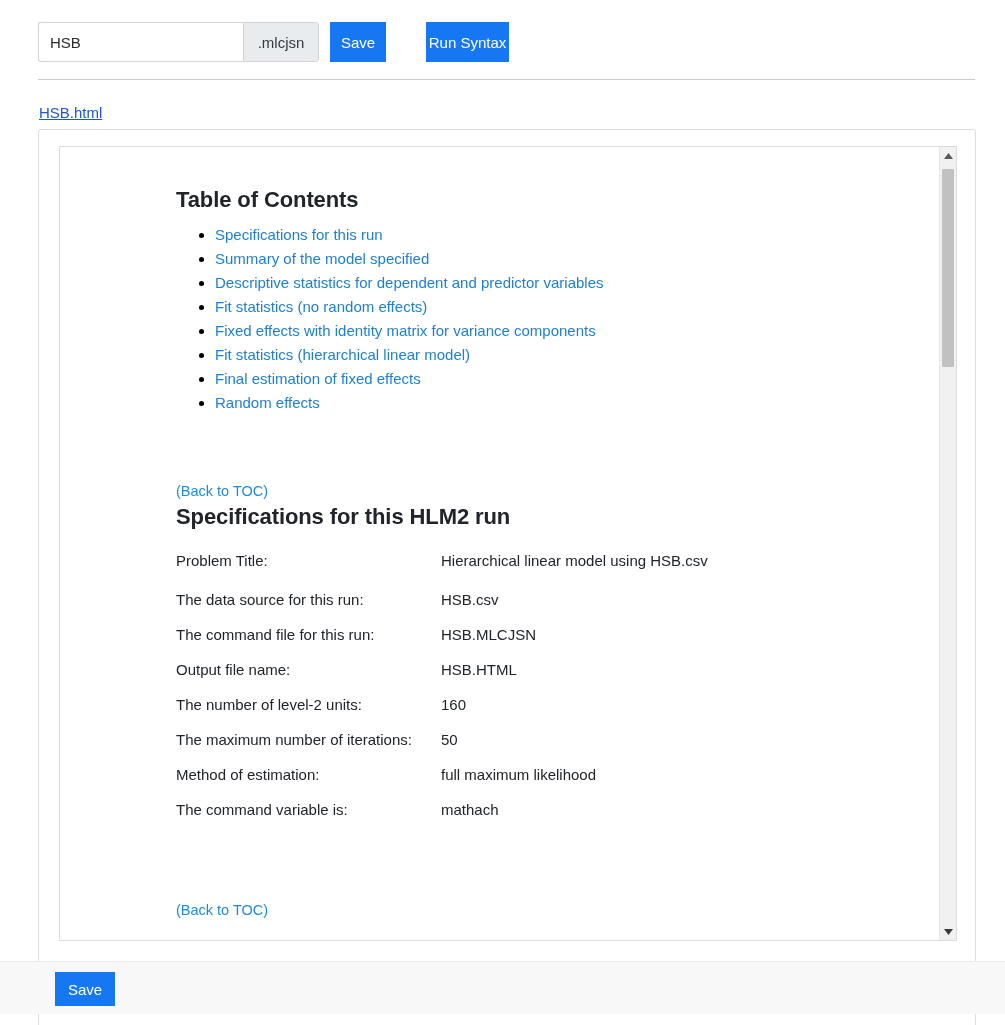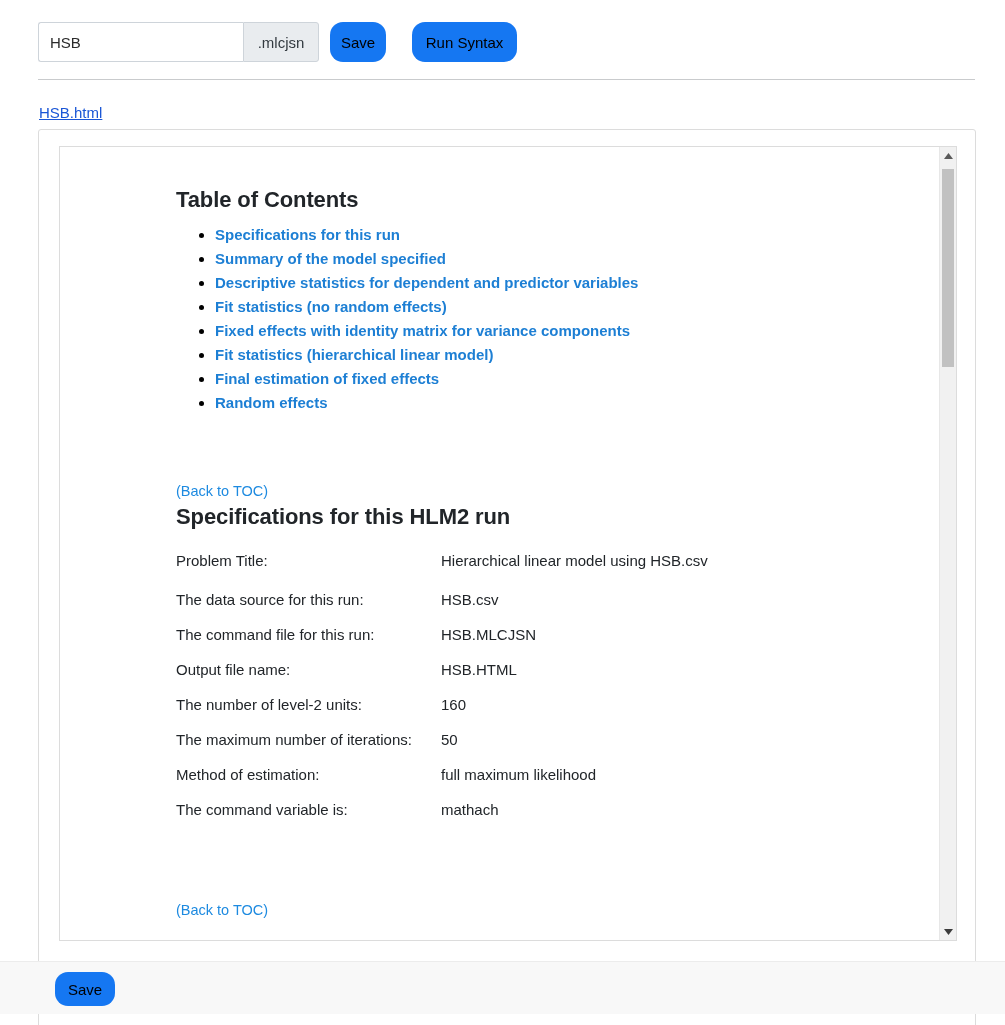--- a/index.html
+++ b/index.html
@@ -54,32 +54,32 @@
     padding: 0 11px;
     background: #e9ecef;
     border: 1px solid #ced4da;
     border-radius: 0 3px 3px 0;
     font-size: 15px;
     color: #333a40;
   }
   .btn-primary {
     box-sizing: border-box;
     border: none;
-    border-radius: 13px;
+    border-radius: 0;
     background: #1577f2;
-    color: #000000;
+    color: #ffffff;
     font-family: "Liberation Sans", sans-serif;
     font-size: 15px;
     padding: 0 2px;
     height: 40px;
     cursor: pointer;
     white-space: nowrap;
   }
   .btn-save-top { margin-left: 11px; width: 56px; }
-  .btn-run { margin-left: 26px; width: 105px; }
+  .btn-run { margin-left: 40px; width: 83px; }
 
   .divider {
     position: absolute;
     left: 38px;
     top: 79px;
     width: 937px;
     height: 1px;
     background: #c9cbcd;
   }
 
@@ -179,21 +179,20 @@
     margin: 0 0 8px 0;
     font-size: 15px;
     line-height: 16px;
   }
   .toc-list li::marker { color: #000000; }
   .toc-link {
     color: #1d7fd4;
     text-decoration: none;
     cursor: pointer;
     font-size: 15px;
-    font-weight: bold;
   }
   .back-toc {
     display: block;
     color: #1d8ae0;
     font-size: 14.5px;
     text-decoration: none;
     cursor: pointer;
   }
   .section-1 { margin-top: 72px; }
   .section-1 h2, .section-2 h2 { margin-top: 5px; }

